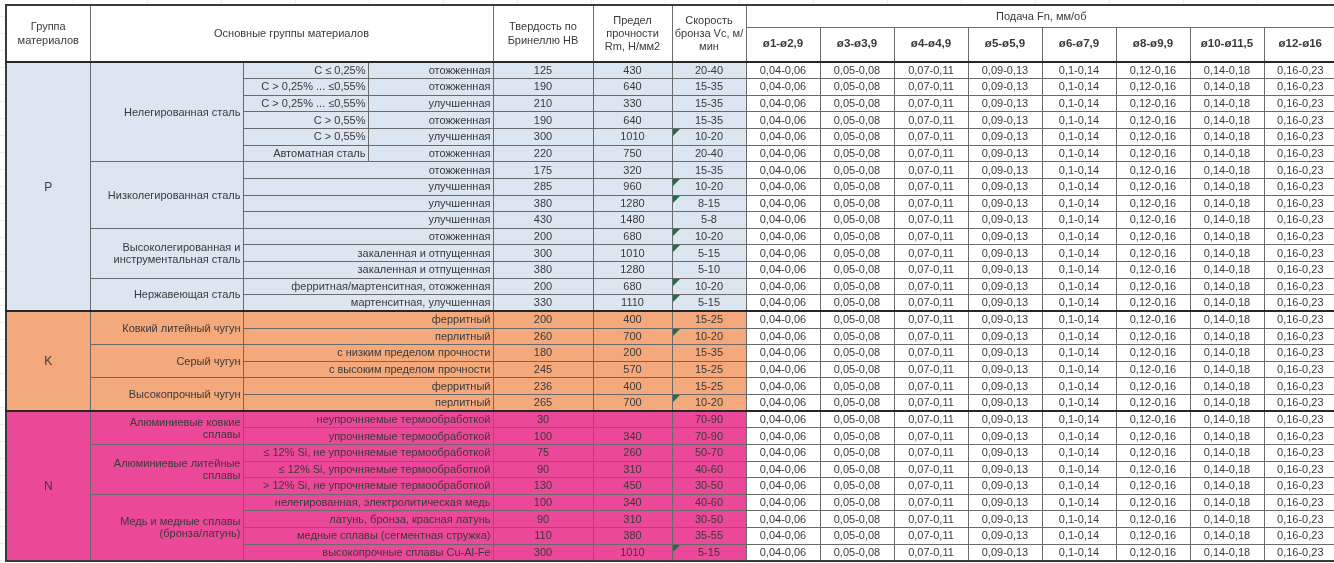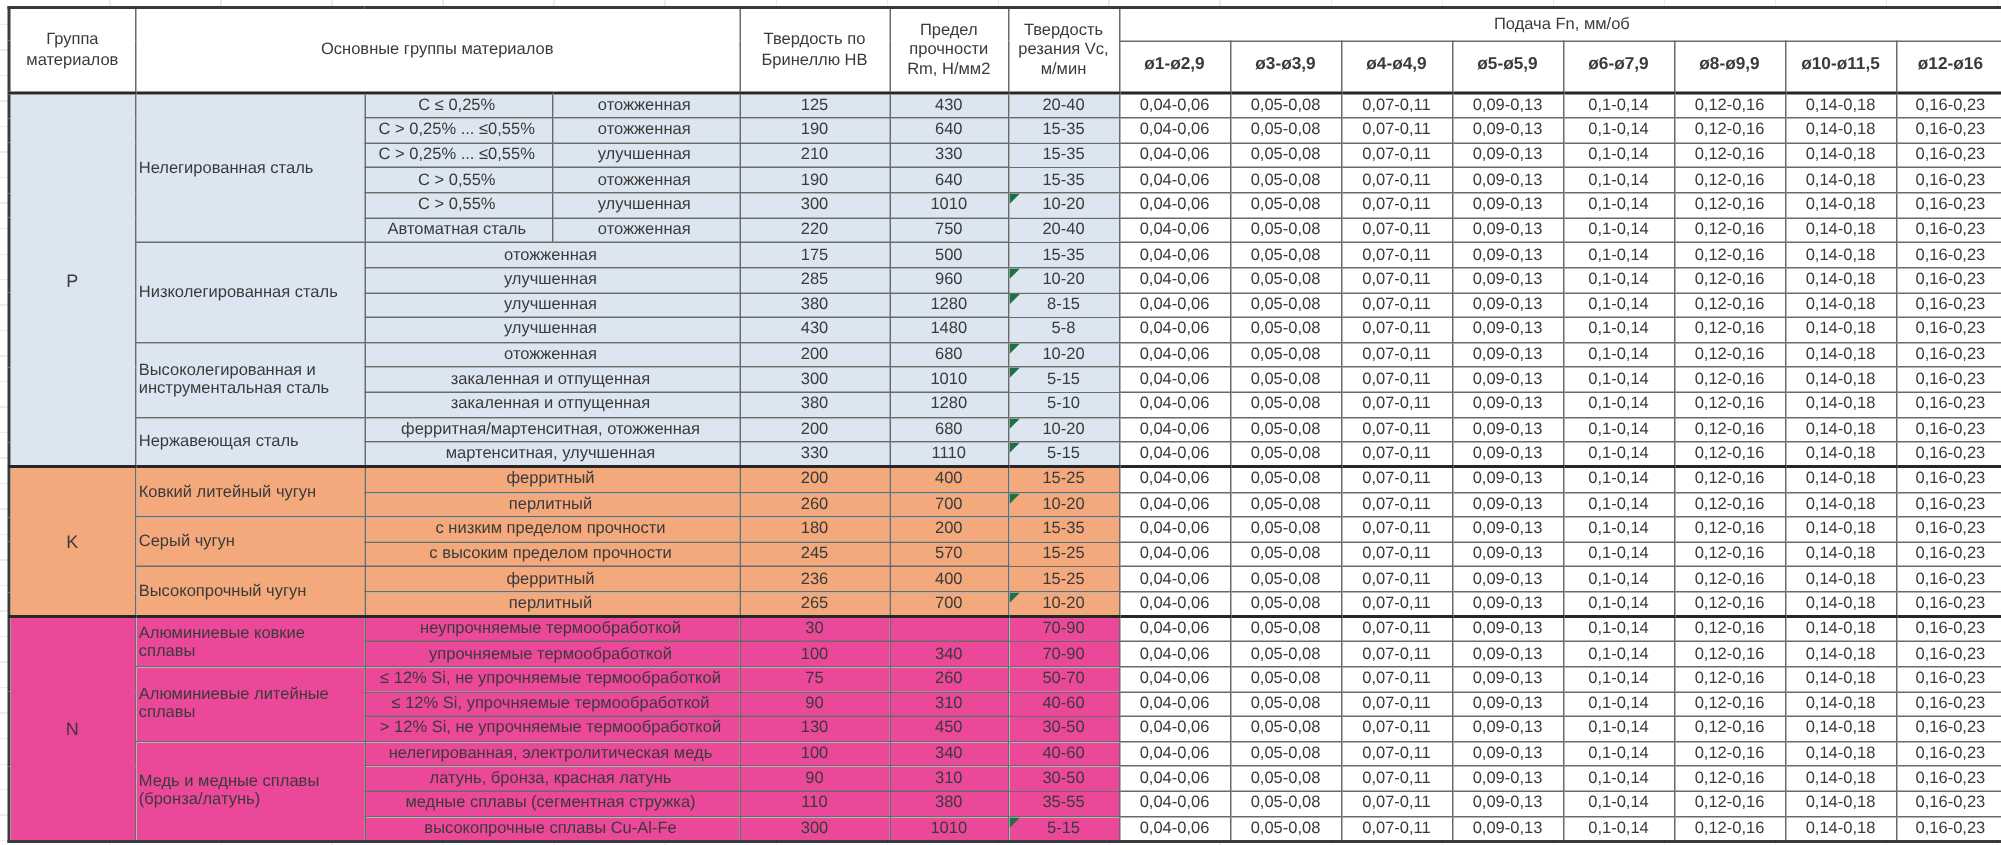--- a/index.html
+++ b/index.html
@@ -19,22 +19,22 @@
     border:1px solid #6a6a6a; font-size:11px; color:#3a3a3a;
     padding:0 2px; text-align:center; vertical-align:middle;
     overflow:hidden; font-weight:normal;
   }
   thead th { background:#ffffff; white-space:normal; line-height:1.2; }
   thead tr.hrow1 { height:22px; }
   thead tr.hrow2 { height:35px; }
   thead th.feed-head { font-weight:bold; font-size:11.5px;margin-top:32px; }
   tbody tr { height:16.63px; }
   tbody td { white-space:nowrap; line-height:1; }
-  td.desc { text-align:center; padding-left:0; }
-  td.subgroup { white-space:normal; line-height:1.1; text-align:left; }
+  td.desc { text-align:right; padding-left:0; }
+  td.subgroup { white-space:normal; line-height:1.1; text-align:right; }
   td.group-letter { font-size:12px; }
   td.vc { position:relative; }
   td.feed { background:#ffffff; }
   .g-P td.c { background:#dce6f1; }
   .g-K td.c { background:#f3a97c; }
   .g-N td.c { background:#ec4899; }
   tr.subgroup-start td { border-top:1.5px solid #3c3c3c; }
   tr.group-start td { border-top:2px solid #272727; }
   span.marker {
     position:absolute; top:0; left:0; width:0; height:0;
@@ -62,21 +62,21 @@
       <col style="width:74px">
       <col style="width:74px">
       <col style="width:73px">
   </colgroup>
   <thead>
     <tr class="hrow1">
       <th rowspan="2">Группа материалов</th>
       <th rowspan="2" colspan="3">Основные группы материалов</th>
       <th rowspan="2">Твердость по Бринеллю HB</th>
       <th rowspan="2">Предел прочности Rm, Н/мм2</th>
-      <th rowspan="2">Твердость резания Vc, м/мин</th>
+      <th rowspan="2">Скорость бронза Vc, м/мин</th>
       <th colspan="8">Подача Fn, мм/об</th>
     </tr>
     <tr class="hrow2">
       <th class="feed-head">ø1-ø2,9</th>
       <th class="feed-head">ø3-ø3,9</th>
       <th class="feed-head">ø4-ø4,9</th>
       <th class="feed-head">ø5-ø5,9</th>
       <th class="feed-head">ø6-ø7,9</th>
       <th class="feed-head">ø8-ø9,9</th>
       <th class="feed-head">ø10-ø11,5</th>
@@ -173,21 +173,21 @@
         <td class="feed num">0,09-0,13</td>
         <td class="feed num">0,1-0,14</td>
         <td class="feed num">0,12-0,16</td>
         <td class="feed num">0,14-0,18</td>
         <td class="feed num">0,16-0,23</td>
       </tr>
       <tr class="g-P subgroup-start">
         <td class="c subgroup" rowspan="4">Низколегированная сталь</td>
         <td class="c desc" colspan="2">отожженная</td>
         <td class="c num">175</td>
-        <td class="c num">500</td>
+        <td class="c num">320</td>
         <td class="c num vc">15-35</td>
         <td class="feed num">0,04-0,06</td>
         <td class="feed num">0,05-0,08</td>
         <td class="feed num">0,07-0,11</td>
         <td class="feed num">0,09-0,13</td>
         <td class="feed num">0,1-0,14</td>
         <td class="feed num">0,12-0,16</td>
         <td class="feed num">0,14-0,18</td>
         <td class="feed num">0,16-0,23</td>
       </tr>

